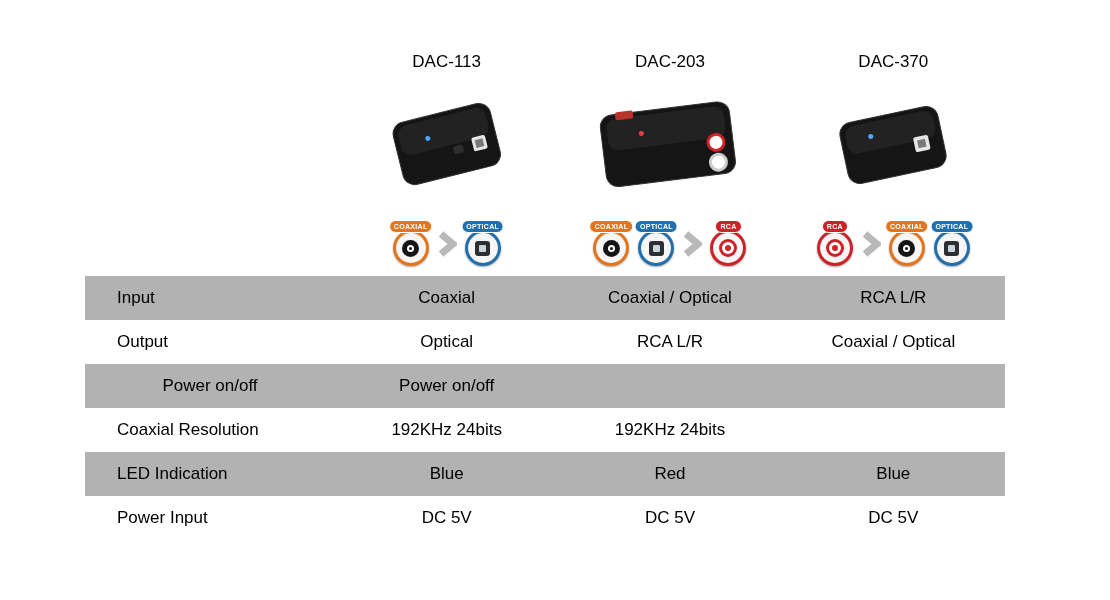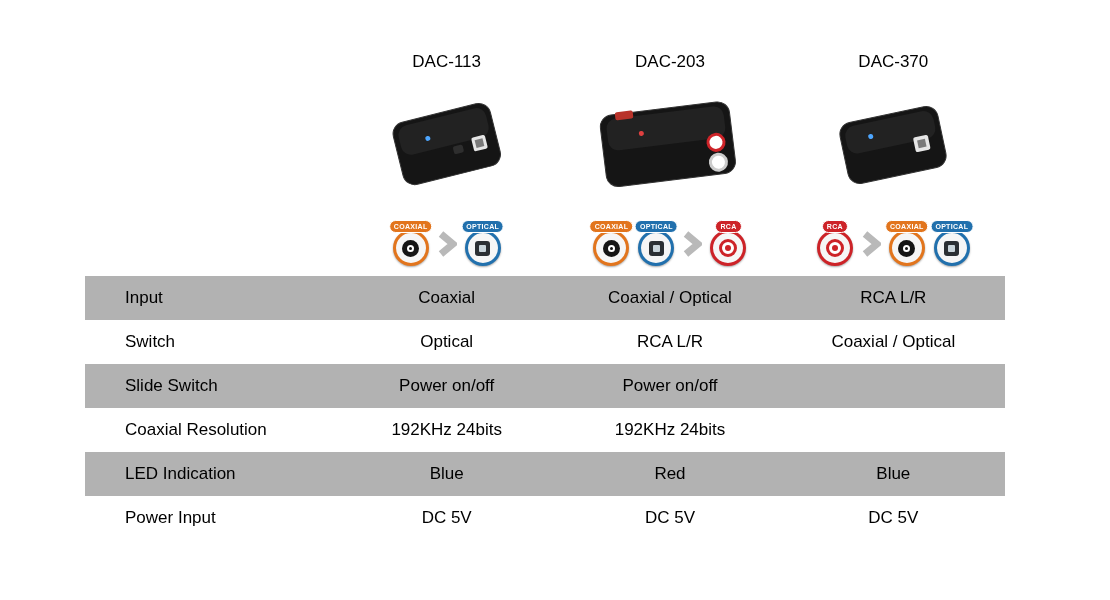--- a/index.html
+++ b/index.html
@@ -70,21 +70,21 @@
   }
   .arrow { display: inline-flex; align-items: center; margin: 0 2px; }
 
   
   .spec-table { position: absolute; left: 85px; top: 276px; width: 920px; }
   .trow {
     display: grid; grid-template-columns: 250px 1fr 1fr 1fr;
     height: 44px; align-items: center; font-size: 17px;
   }
   .trow.gray { background: var(--row-gray, #b2b2b2); }
-  .tlabel { padding-left: 40px; }
+  .tlabel { padding-left: 32px; }
   .tcell { text-align: center; }
 </style>
 </head>
 <body>
 
 <div class="page">
 
   <div class="header-grid">
     <div></div>
 
@@ -207,27 +207,26 @@
   </div>
 
   <div class="spec-table">
     <div class="trow gray">
       <div class="tlabel">Input</div>
       <div class="tcell">Coaxial</div>
       <div class="tcell">Coaxial / Optical</div>
       <div class="tcell">RCA L/R</div>
     </div>
     <div class="trow">
-      <div class="tlabel">Switch</div>
+      <div class="tlabel">Output</div>
       <div class="tcell">Optical</div>
       <div class="tcell">RCA L/R</div>
       <div class="tcell">Coaxial / Optical</div>
     </div>
     <div class="trow gray">
-      <div class="tlabel">Slide Switch</div>
       <div class="tcell">Power on/off</div>
       <div class="tcell">Power on/off</div>
     </div>
     <div class="trow">
       <div class="tlabel">Coaxial Resolution</div>
       <div class="tcell">192KHz 24bits</div>
       <div class="tcell">192KHz 24bits</div>
     </div>
     <div class="trow gray">
       <div class="tlabel">LED Indication</div>

